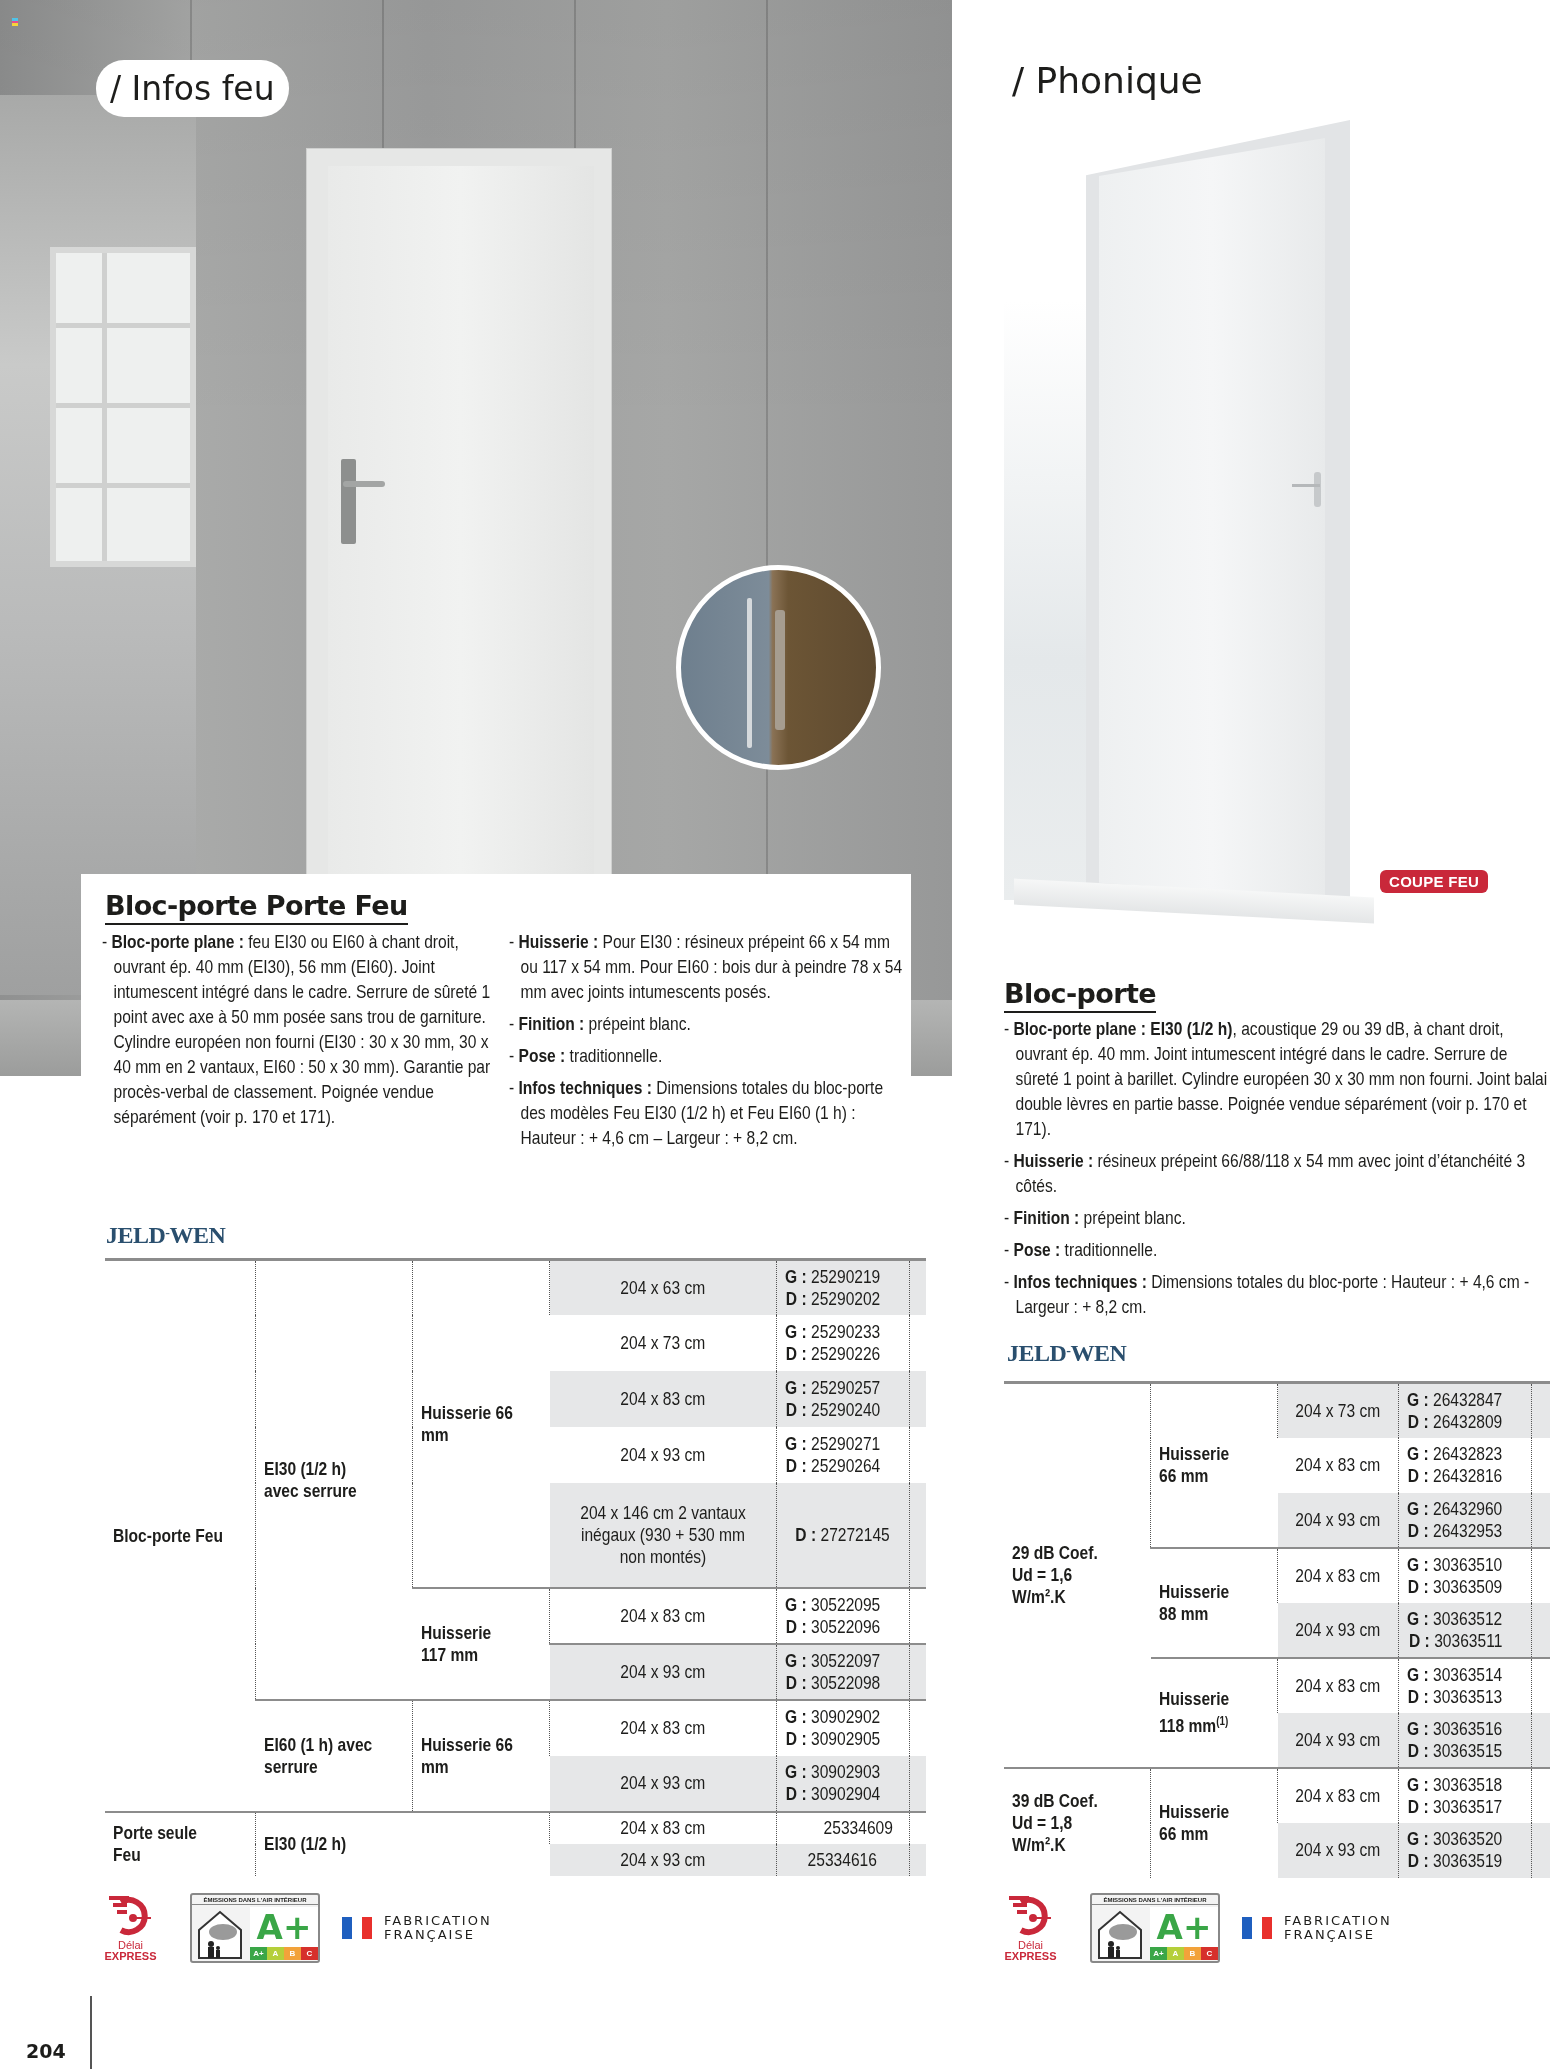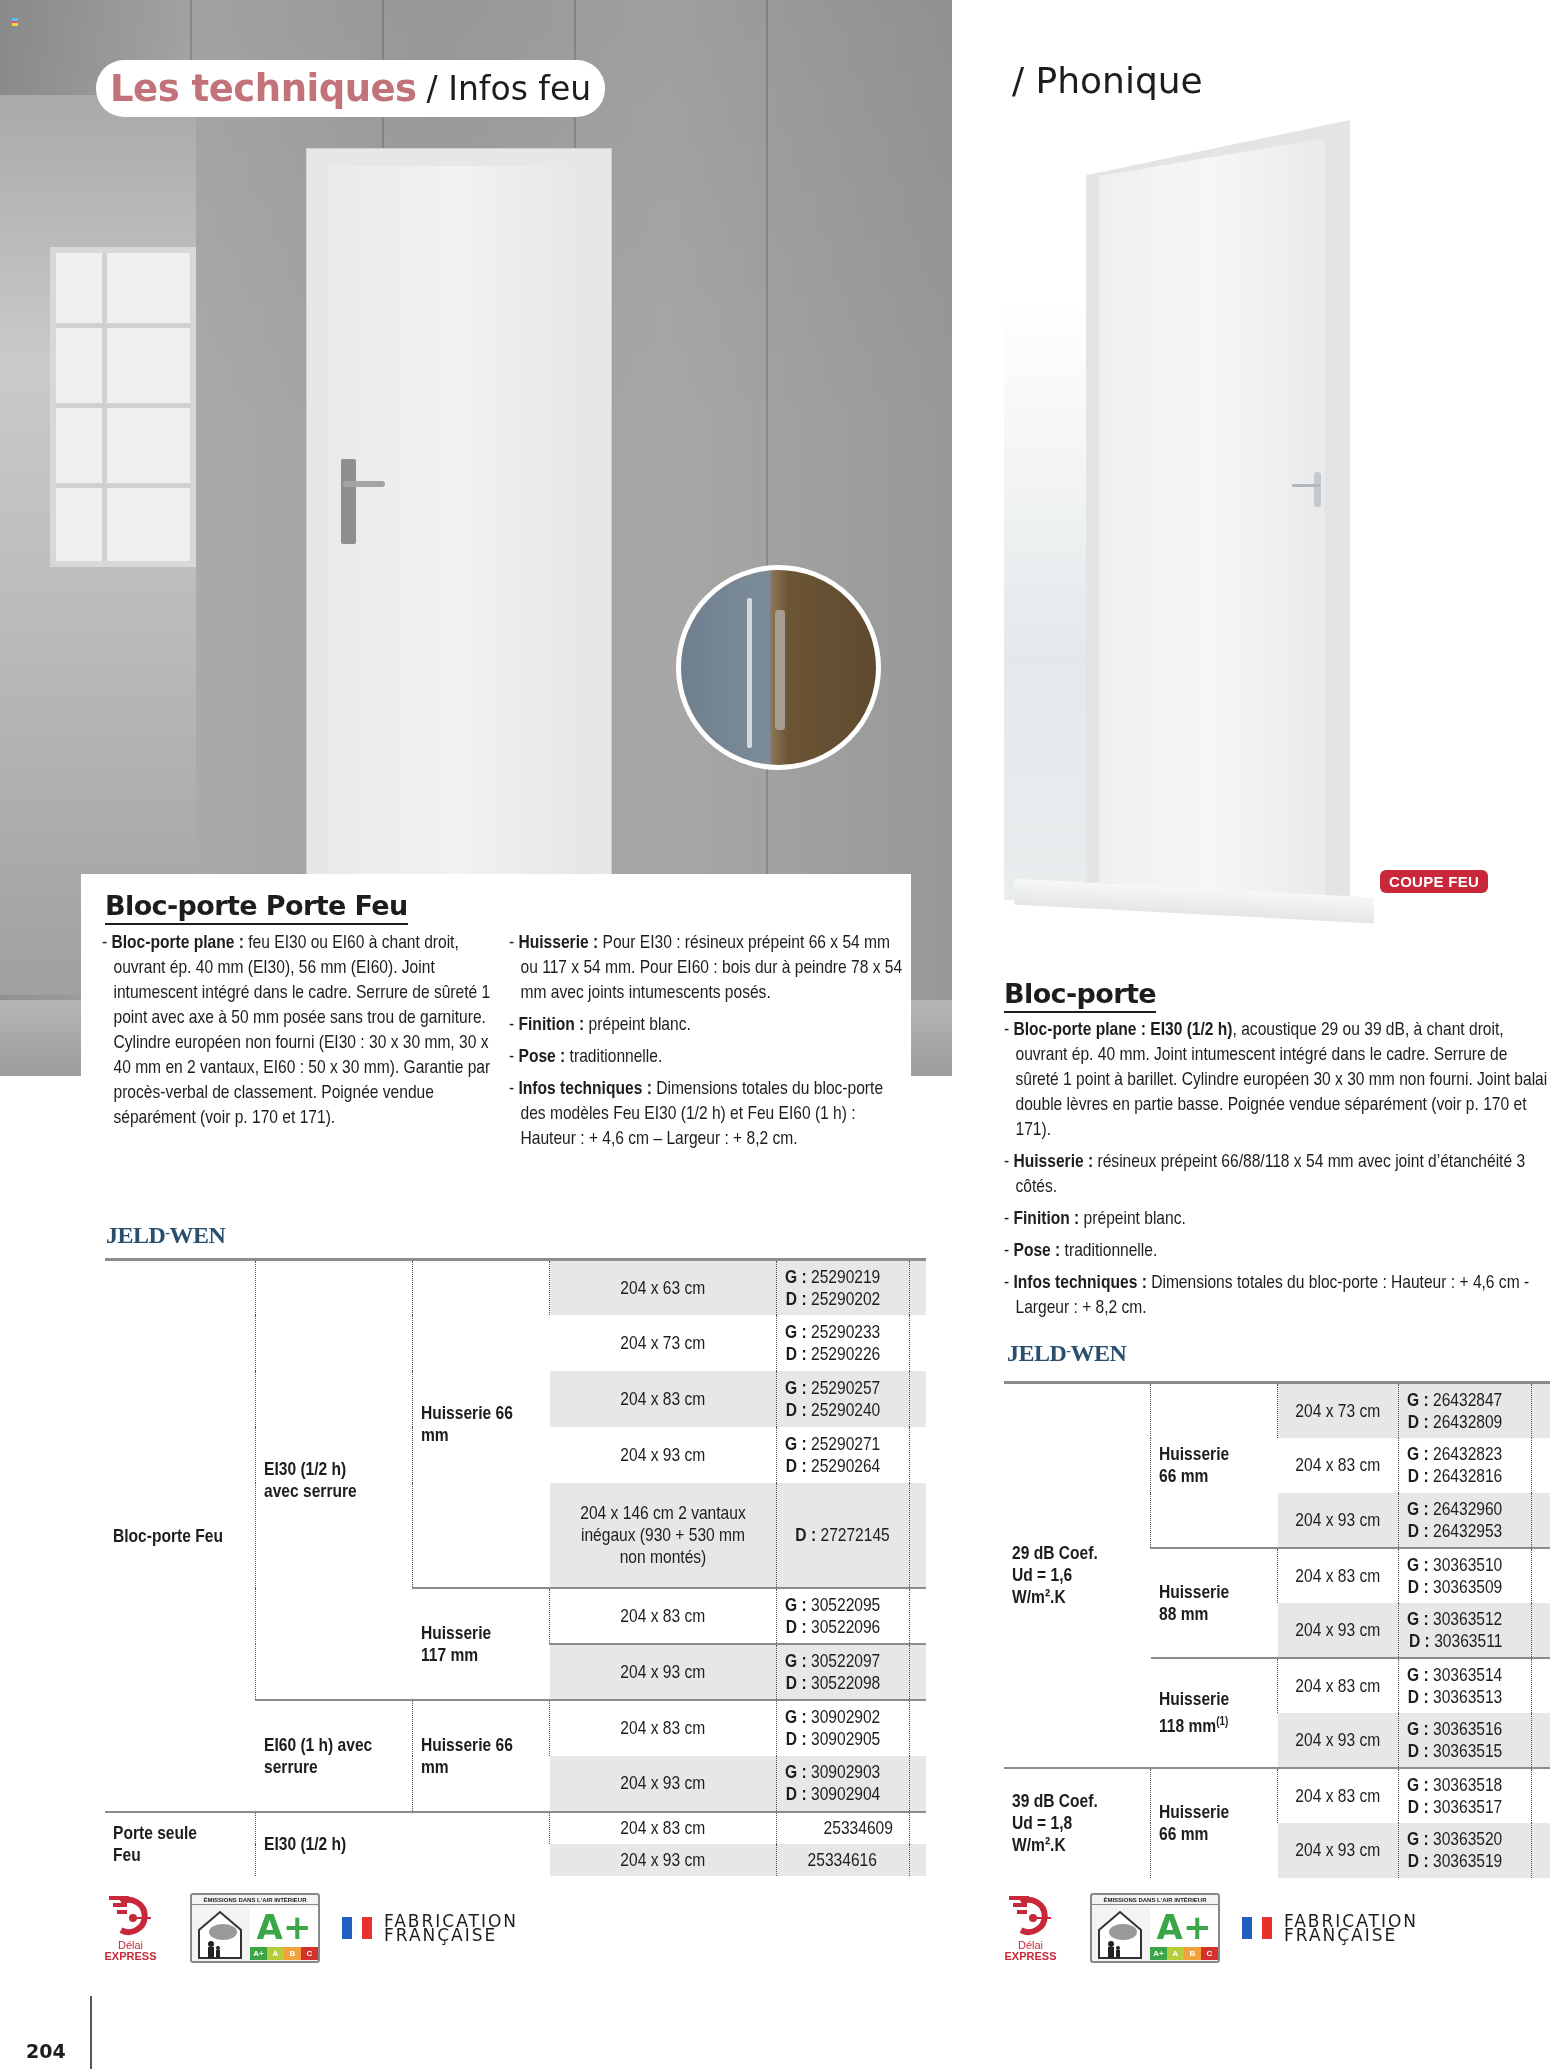--- a/index.html
+++ b/index.html
@@ -134,21 +134,21 @@
   .delai svg { display: block; margin: 0 auto 2px; }
   .emission { width: 130px; height: 70px; border: 2px solid #888; border-radius: 3px; margin-left: 32px; position: relative; background: #f3f3f3; }
   .emission .hdr { font-size: 6px; font-weight: bold; text-align: center; border-bottom: 1px solid #888; height: 10px; line-height: 10px; }
   .emission .house { position: absolute; left: 3px; top: 13px; width: 50px; height: 52px; }
   .emission .grade { position: absolute; left: 58px; top: 12px; width: 68px; height: 40px; color: #3aa647; font-family: "DejaVu Sans", sans-serif; font-weight: bold; font-size: 34px; line-height: 40px; text-align: center; background:#fff; }
   .emission .scale { position: absolute; left: 58px; top: 52px; width: 68px; height: 13px; display: flex; }
   .emission .scale span { flex: 1; font-size: 8px; color: #fff; font-weight: bold; text-align: center; line-height: 13px; }
   .fab { display: flex; align-items: center; margin-left: 22px; }
   .fab .flag { display: flex; gap: 10px; margin-right: 12px; }
   .fab .flag i { display: block; width: 10px; height: 22px; }
-  .fab .txt { font-family: "DejaVu Sans", sans-serif; font-size: 17px; letter-spacing: 2px; line-height: 14px; color: #1d1d1b; }
+  .fab .txt { font-family: "DejaVu Sans", sans-serif; font-size: 13px; letter-spacing: 2px; line-height: 14px; color: #1d1d1b; }
 
   .page-num { position: absolute; left: 26px; top: 2040px; font-family: "DejaVu Sans", sans-serif; font-weight: bold; font-size: 19px; }
   .page-rule { position: absolute; left: 90px; top: 1996px; width: 2px; height: 73px; background: #555; }
 </style>
 </head>
 <body>
 
 <div class="hero-left">
   <div class="room"></div>
   <div class="window">
@@ -164,21 +164,20 @@
   <div class="handle-lever"></div>
   <div class="inset">
     <div class="pull"></div>
     <div class="lock"></div>
   </div>
 </div>
 
 <div class="cmyk-mark"></div>
 
 <div class="title-pill">
-  <span class="t-main">Les techniques</span>
   <span class="t-sub">/ Infos feu</span>
 </div>
 
 <div class="subtitle-right">/ Phonique</div>
 <div class="hero-right">
   <div class="wall"></div>
   <div class="frame"></div>
   <div class="leaf"></div>
   <div class="handle"></div>
   <div class="lever"></div>

